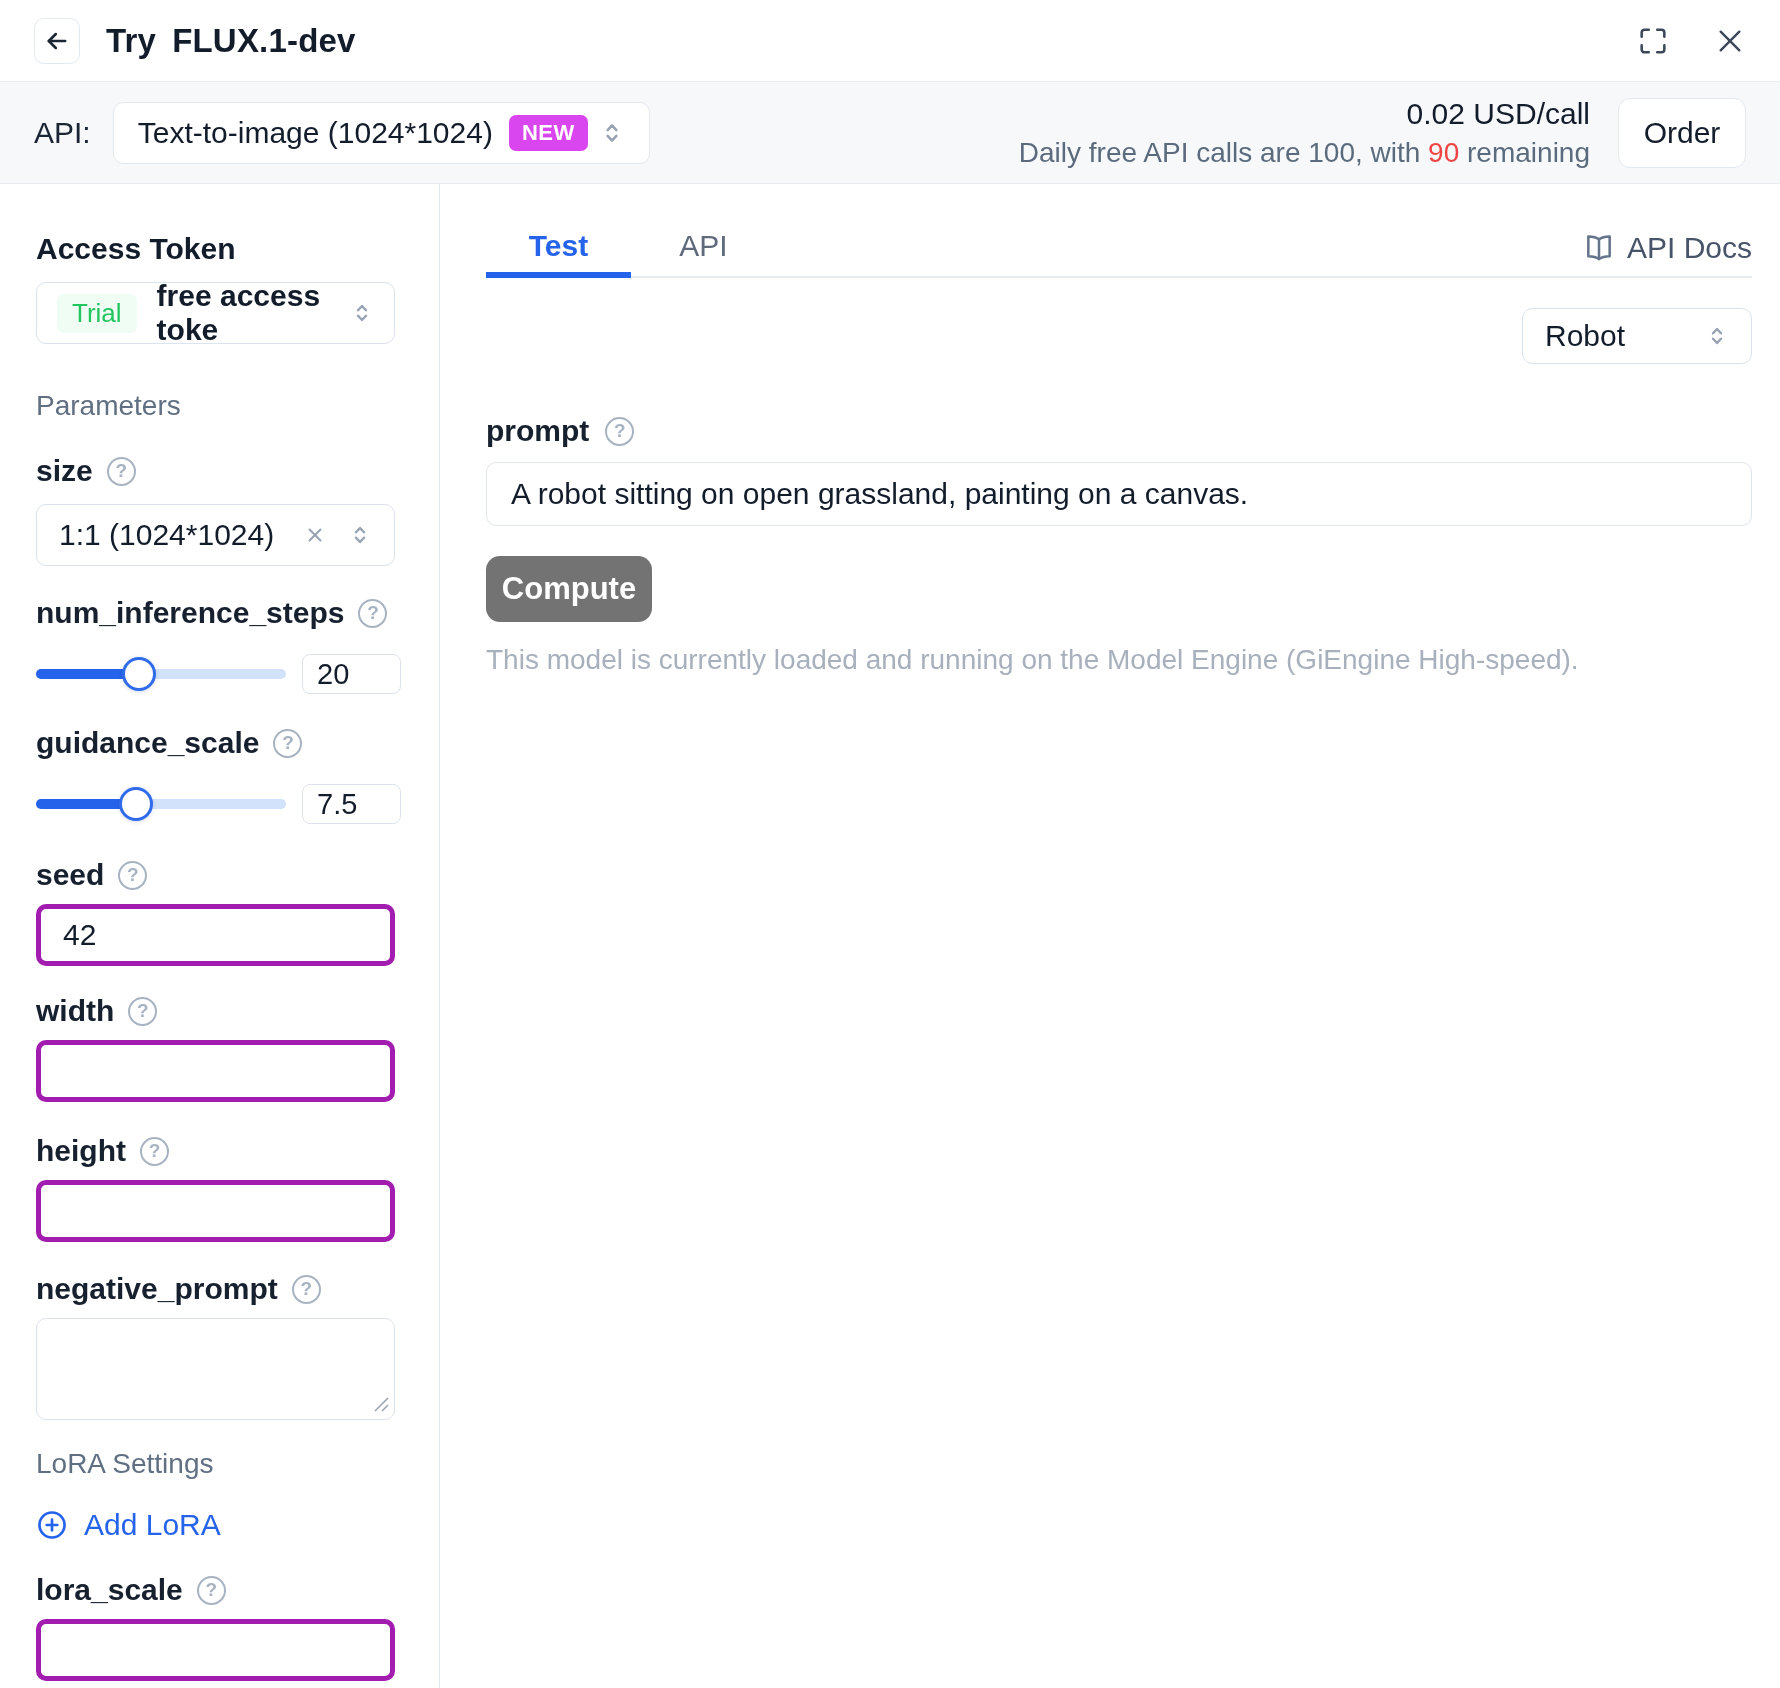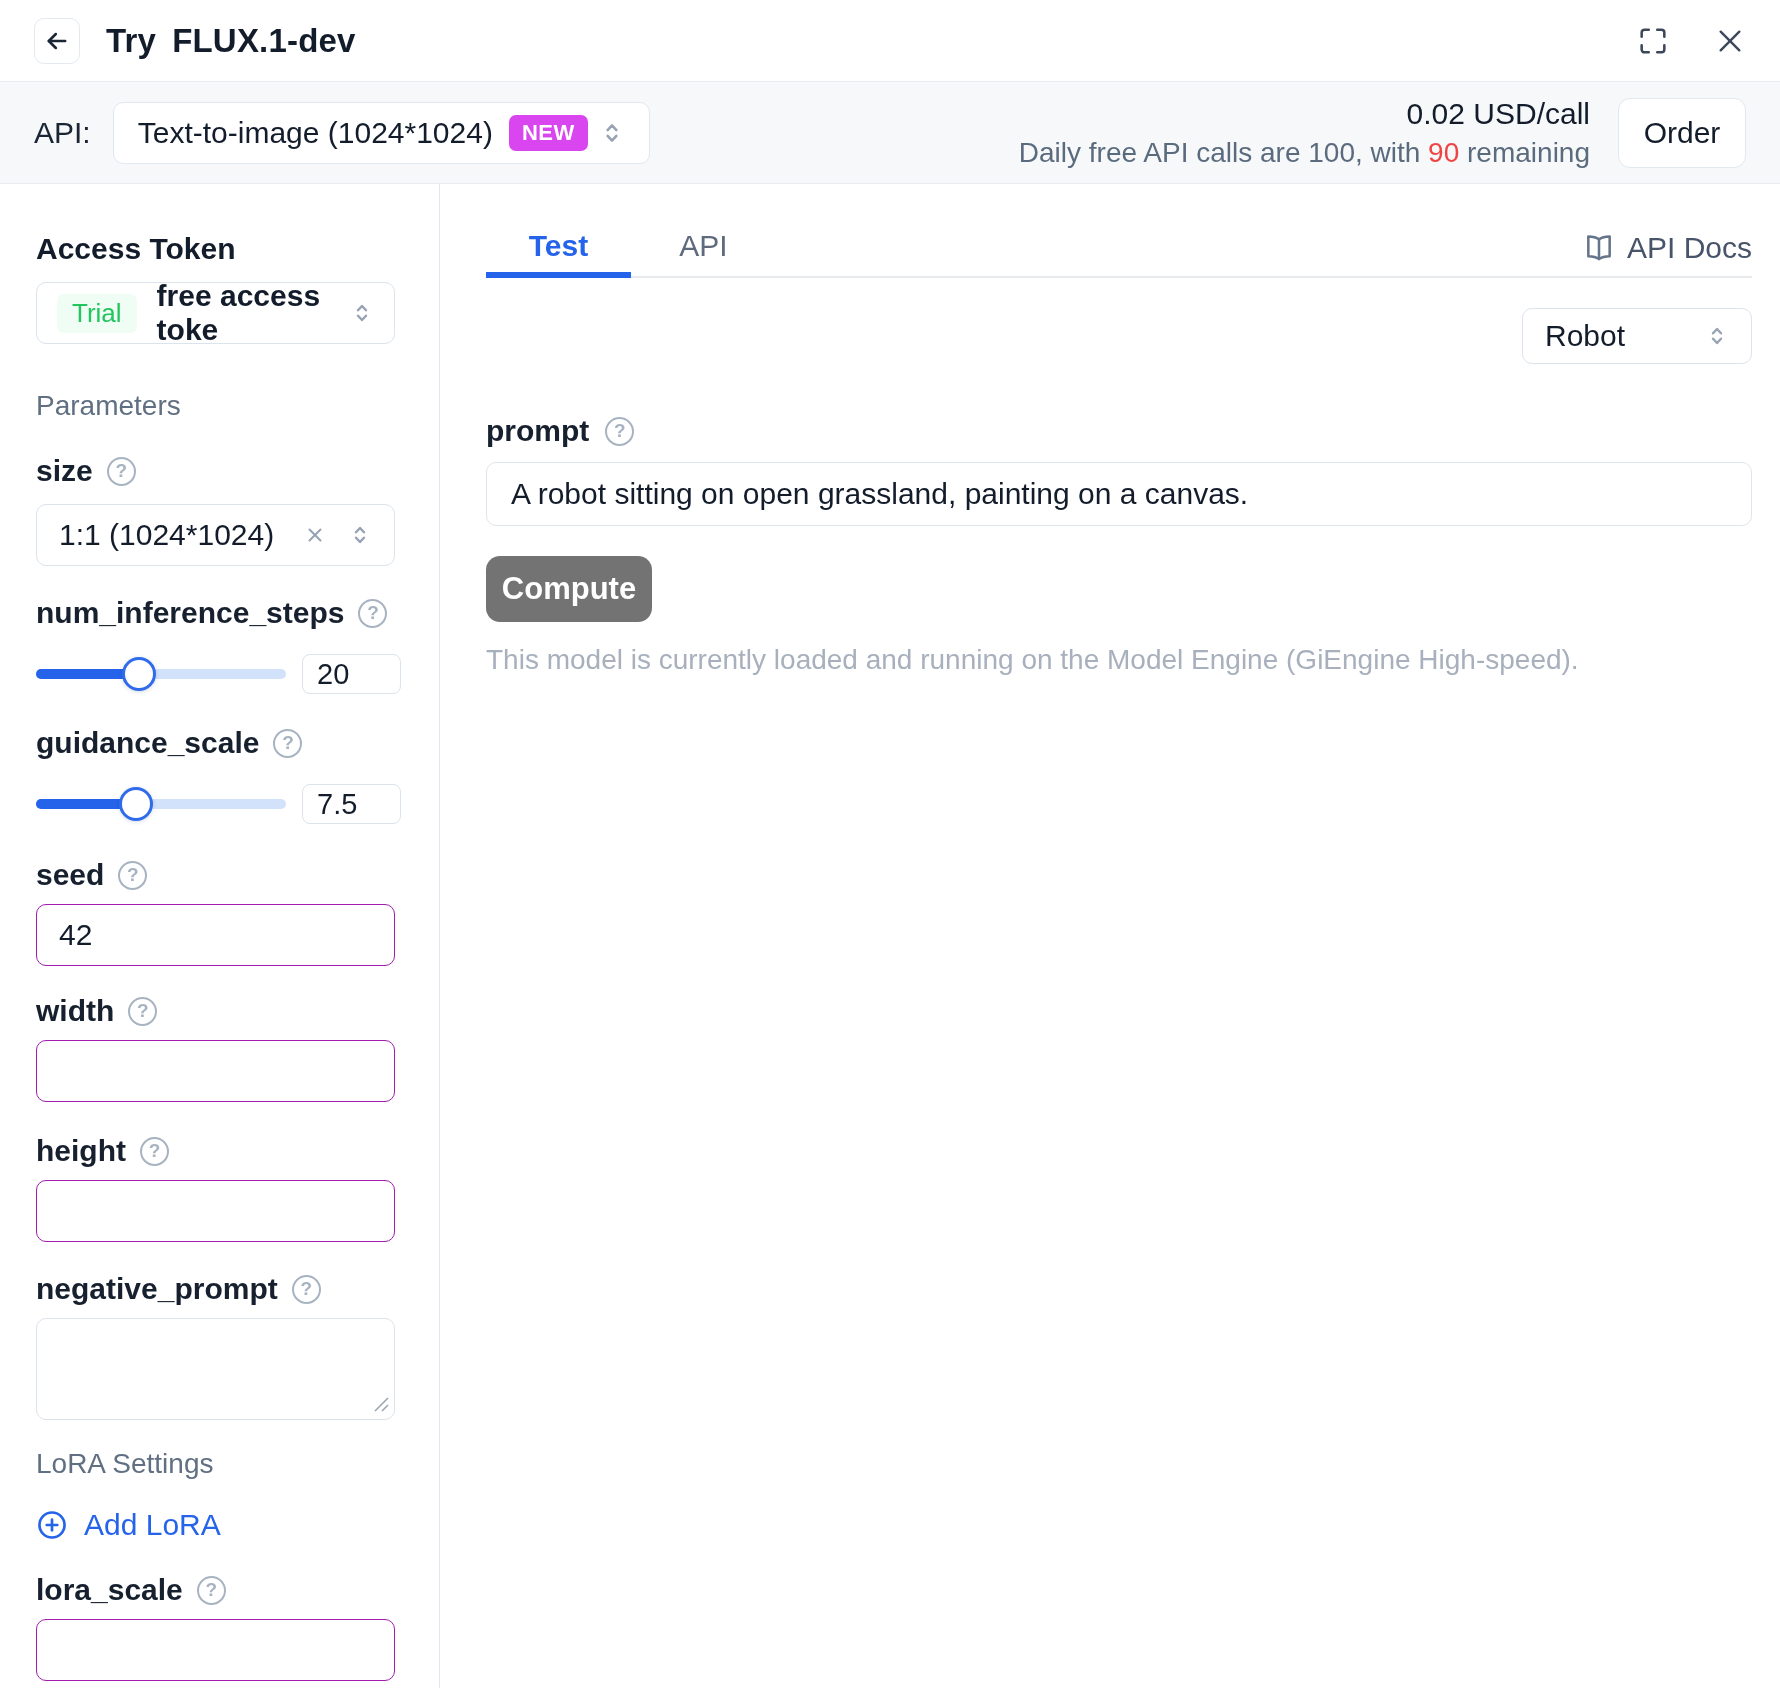--- a/index.html
+++ b/index.html
@@ -55,21 +55,21 @@
   .size-value { font-size:30px; color:#131c2b; }
   .clear-x { margin-left:auto; color:#97a3b4; display:flex; cursor:pointer; }
   .size-select .chev { margin-left:22px; }
   .slider-row { margin-top:24px; display:flex; align-items:center; }
   .slider { position:relative; width:250px; height:10px; background:#d3e2fb; border-radius:5px; flex:0 0 auto; cursor:pointer; }
   .slider-fill { position:absolute; left:0; top:0; bottom:0; background:#2563eb; border-radius:5px; }
   .slider-thumb { position:absolute; top:50%; width:34px; height:34px; background:#fff; border:3px solid #2f6bea;
                   border-radius:50%; transform:translate(-50%,-50%); box-shadow:0 1px 4px rgba(30,60,120,.18); cursor:grab; }
   .slider-val { margin-left:16px; width:99px; height:40px; border:1px solid #dbe3ec; border-radius:8px;
                 font-size:29px; color:#131c2b; padding:0 0 0 14px; font-family:inherit; outline:none; }
-  .text-input { margin-top:12px; width:100%; height:62px; border:1px solid #a21caf; border-radius:10px;
+  .text-input { margin-top:12px; width:100%; height:62px; border:5px solid #a21caf; border-radius:10px;
                 font-size:30px; color:#131c2b; padding:0 22px; font-family:inherit; outline:none; background:#fff; }
   .np-wrap { position:relative; margin-top:12px; }
   .np-area { width:100%; height:102px; border:1px solid #dbe3ec; border-radius:10px; resize:none;
              font-size:30px; color:#131c2b; padding:14px 22px; font-family:inherit; outline:none; display:block; }
   .np-grip { position:absolute; right:6px; bottom:8px; pointer-events:none; }
   .add-lora { margin-top:28px; display:inline-flex; align-items:center; gap:16px; color:#2563eb;
               font-size:30px; font-weight:500; cursor:pointer; background:none; border:none; font-family:inherit; }
 
   
   .tabrow { margin-top:36px; display:flex; align-items:stretch; border-bottom:2px solid #e8ebee; }

